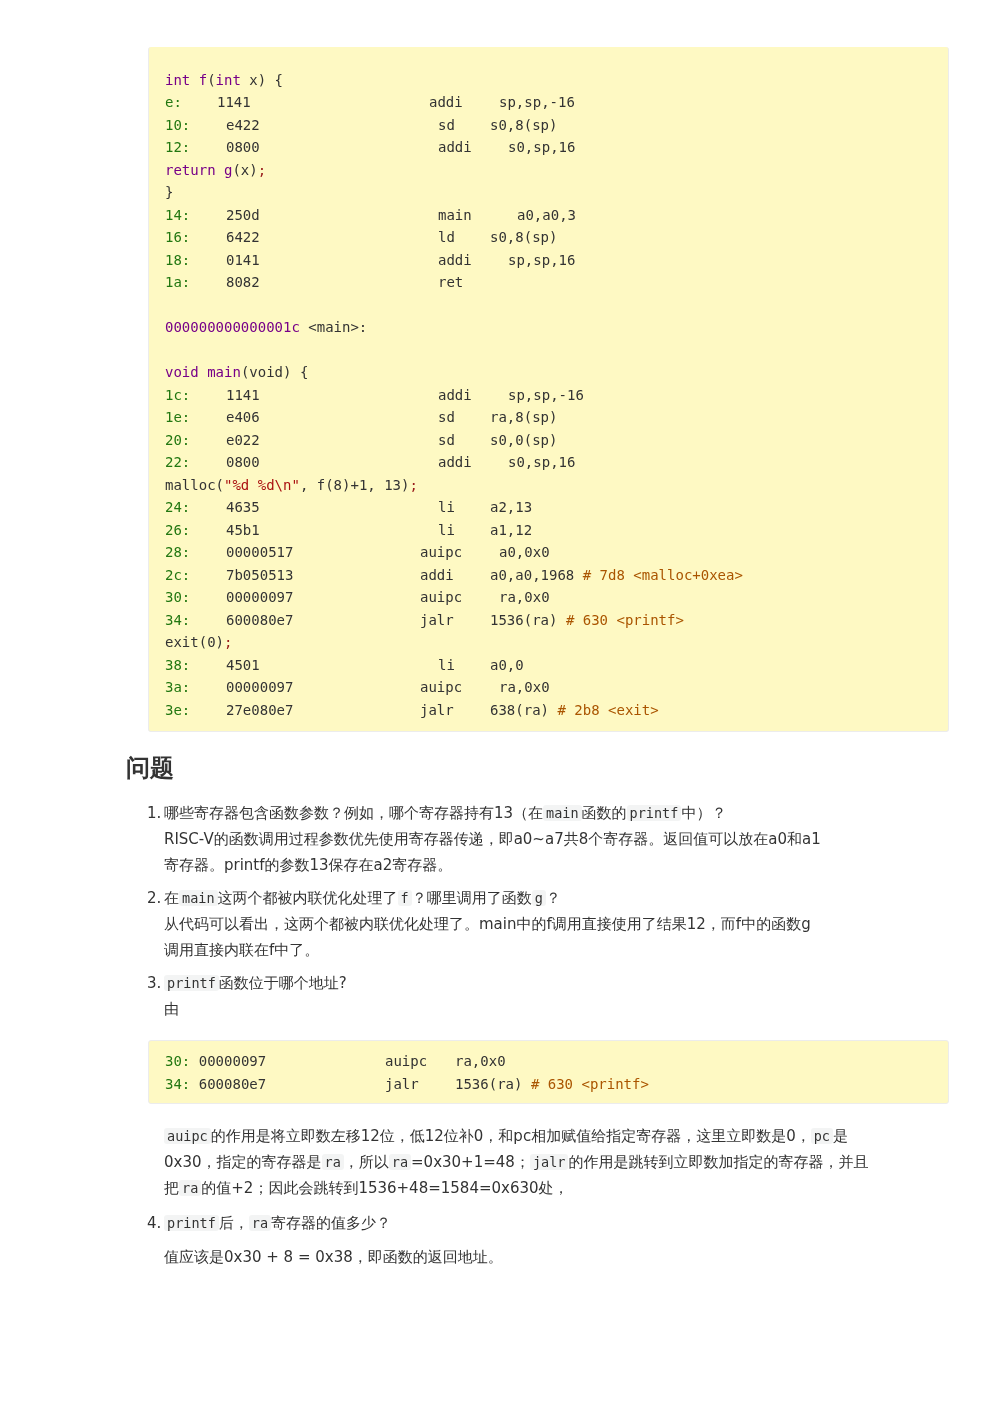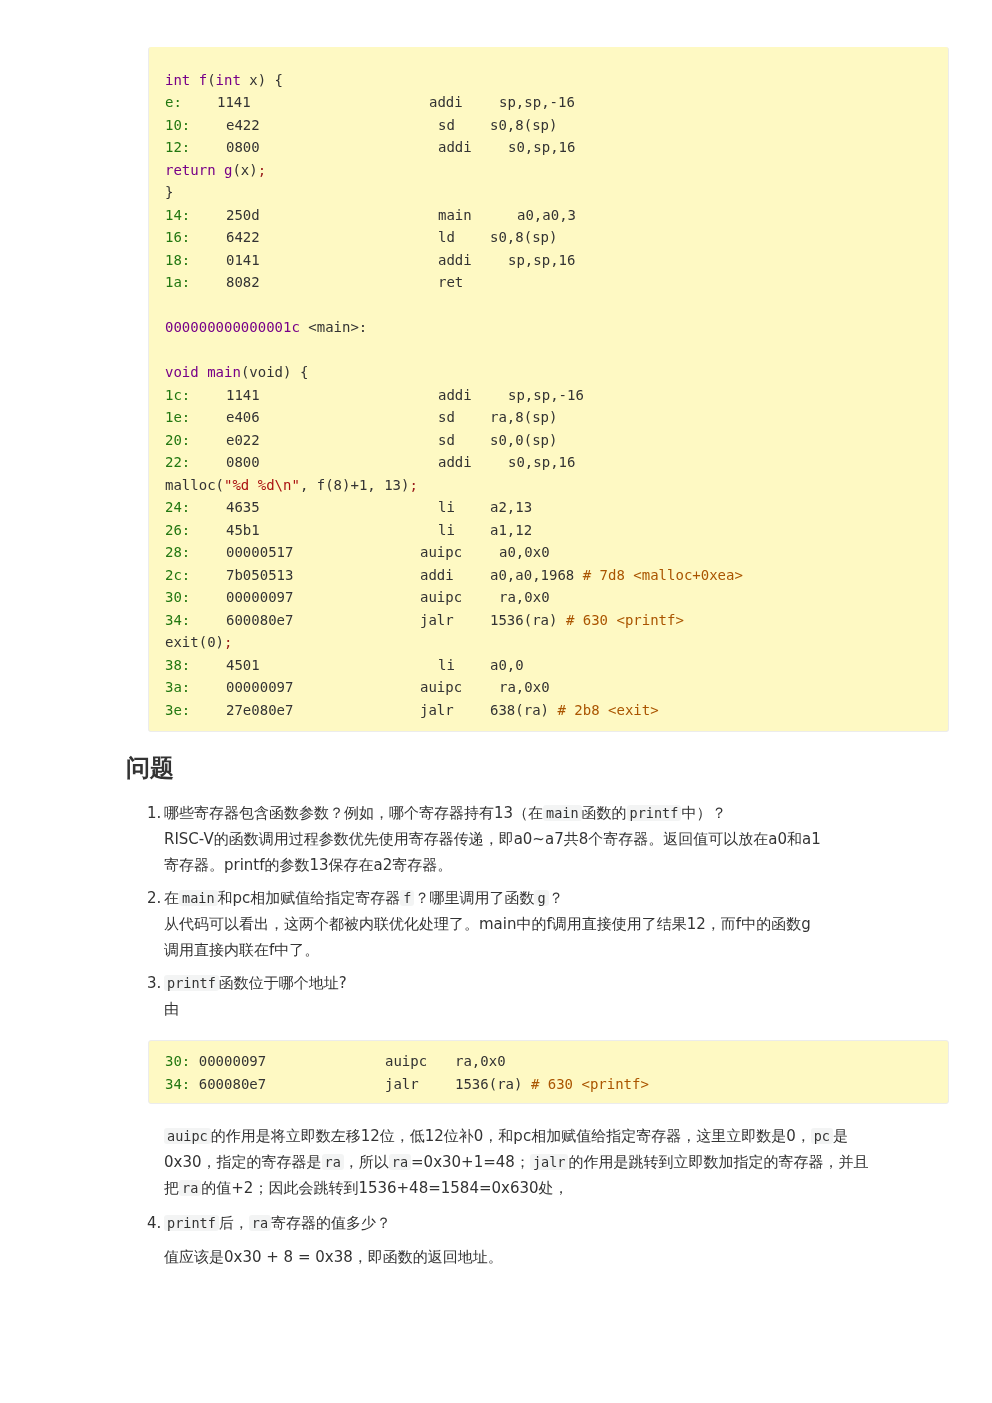--- a/index.html
+++ b/index.html
@@ -97,21 +97,21 @@
 
 <span class="qnum" style="top:804px">1.</span>
 <div class="para" style="top:800px">
   <span>哪些寄存器包含函数参数？例如，哪个寄存器持有13（在</span><code class="inline">main</code><span>函数的</span><code class="inline">printf</code><span>中）？</span>
 </div>
 <div class="para" style="top:826px">RISC-V的函数调用过程参数优先使用寄存器传递，即a0~a7共8个寄存器。返回值可以放在a0和a1</div>
 <div class="para" style="top:852px">寄存器。printf的参数13保存在a2寄存器。</div>
 
 <span class="qnum" style="top:889px">2.</span>
 <div class="para" style="top:885px">
-  <span>在</span><code class="inline">main</code><span>和pc相加赋值给指定寄存器</span><code class="inline">f</code><span>？哪里调用了函数</span><code class="inline">g</code><span>？</span>
+  <span>在</span><code class="inline">main</code><span>这两个都被内联优化处理了</span><code class="inline">f</code><span>？哪里调用了函数</span><code class="inline">g</code><span>？</span>
 </div>
 <div class="para" style="top:911px">从代码可以看出，这两个都被内联优化处理了。main中的f调用直接使用了结果12，而f中的函数g</div>
 <div class="para" style="top:937px">调用直接内联在f中了。</div>
 
 <span class="qnum" style="top:974px">3.</span>
 <div class="para" style="top:970px">
   <code class="inline">printf</code><span>函数位于哪个地址?</span>
 </div>
 <div class="para" style="top:996px">由</div>
 

